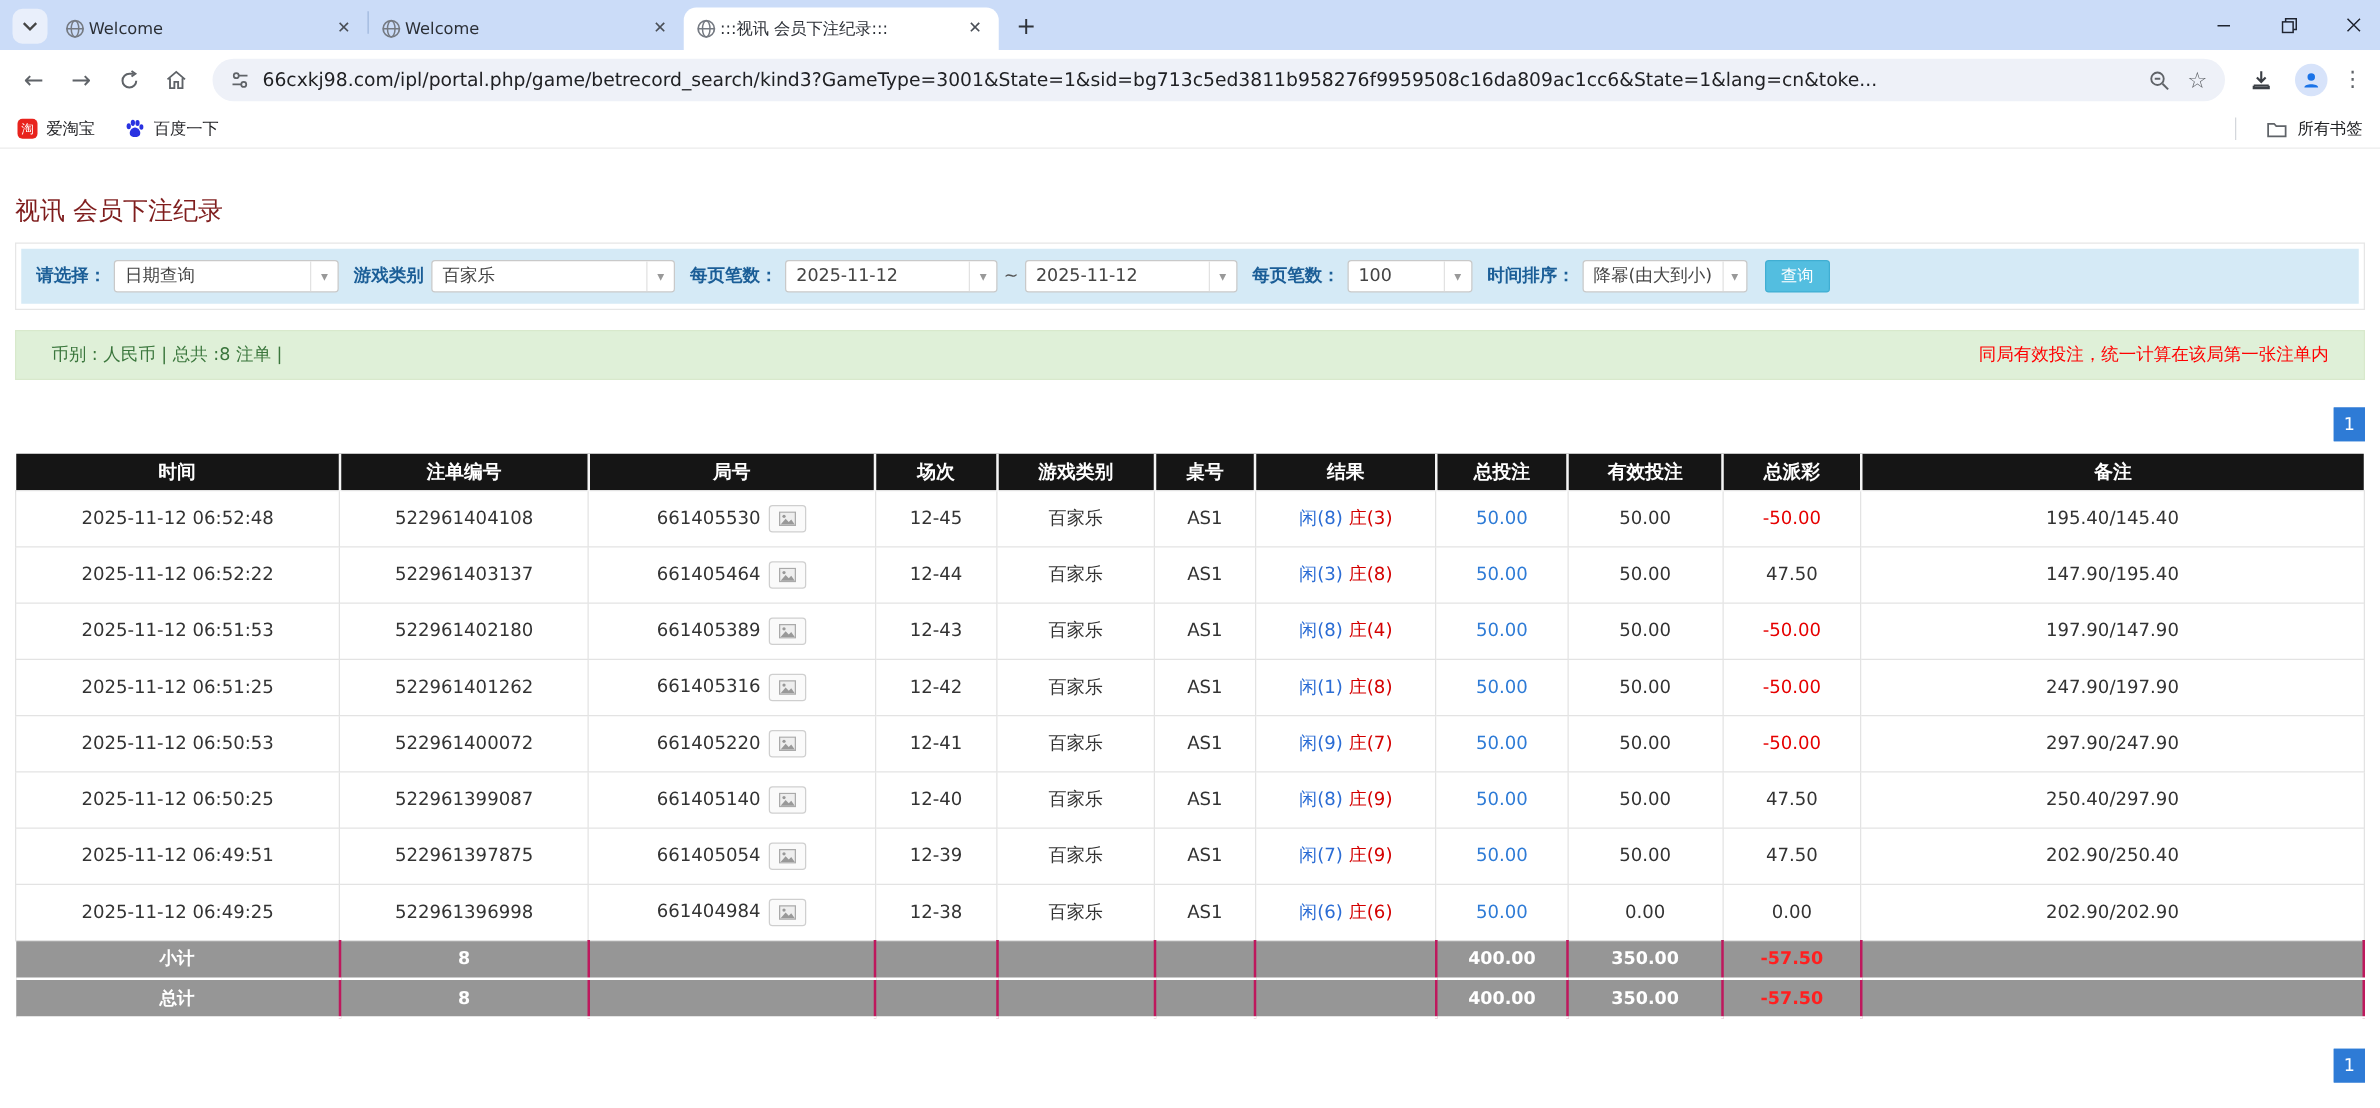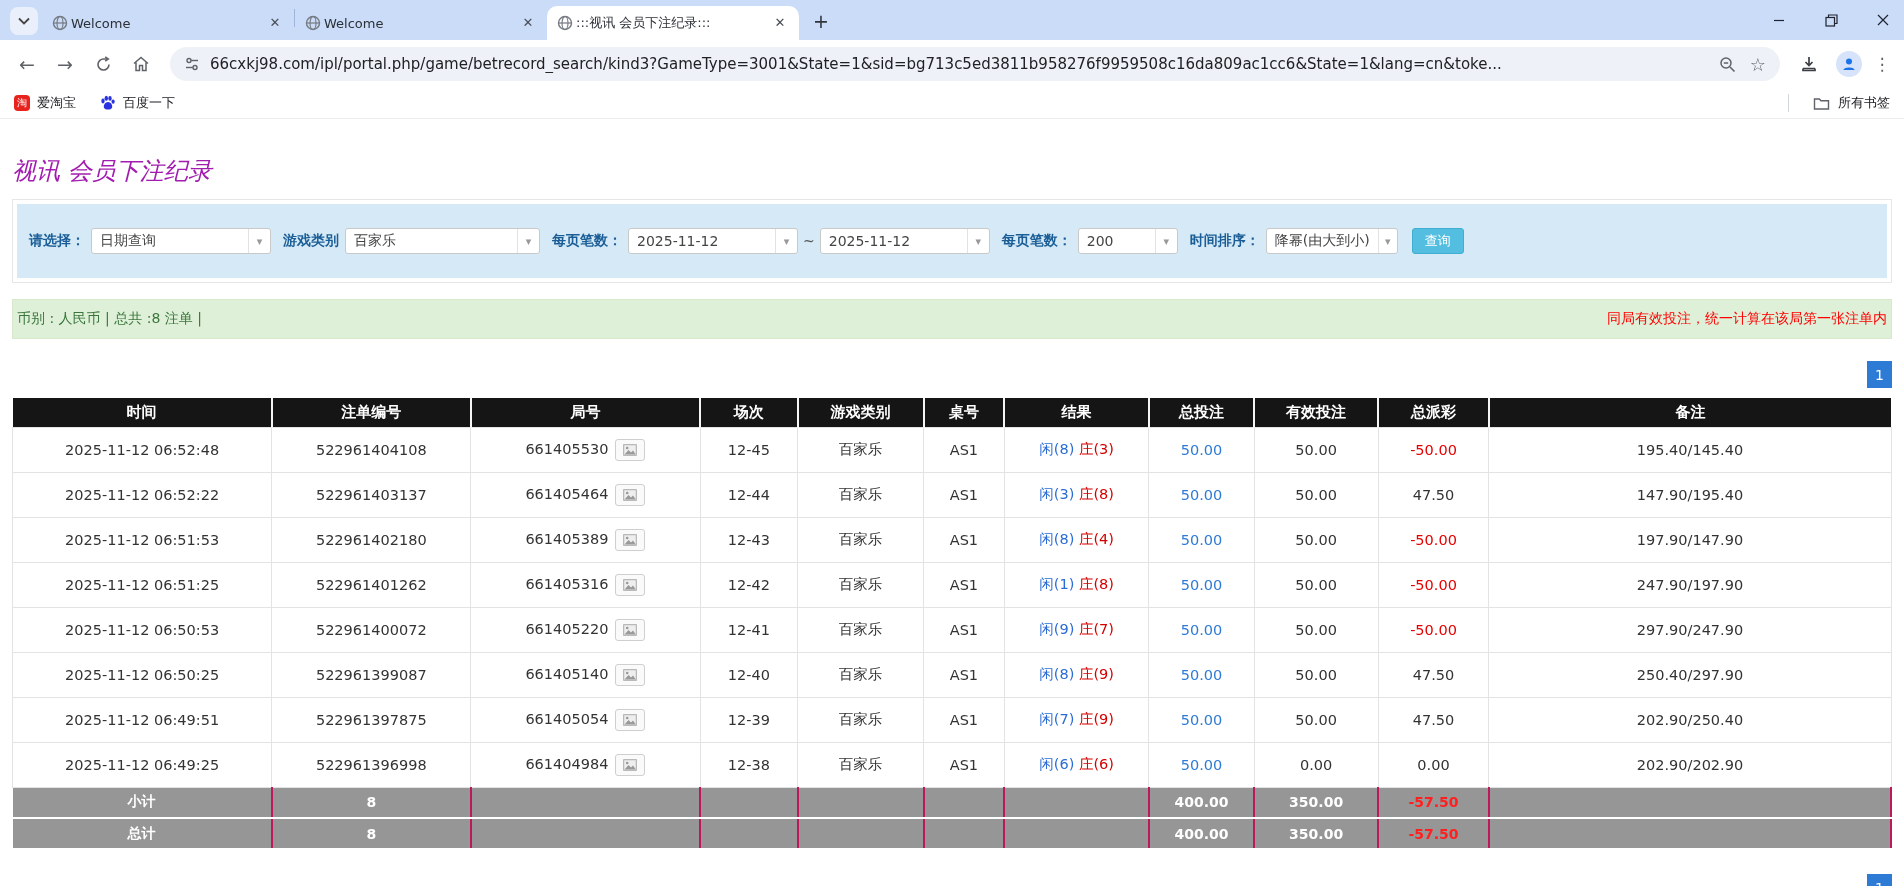--- a/index.html
+++ b/index.html
@@ -37,36 +37,36 @@
     border-bottom:1px solid #ececec; }
   .bm-item { display:flex; align-items:center; gap:7px; font-size:13px; color:#202124; }
   .fav-taobao { width:16px; height:16px; border-radius:4px; background:#e8231d; color:#fff; font-size:10px;
     display:flex; align-items:center; justify-content:center; }
   .bm-spacer { flex:1; }
   .bm-divider { width:1px; height:18px; background:#d4d7dc; }
   .bm-right { display:flex; align-items:center; gap:8px; font-size:13px; color:#202124; }
 
   
   .content { padding:0 12px; }
-  .page-title { font-size:24px; font-weight:400; color:#a21caf; margin:36px 0 12px 0;font-style:italic; }
+  .page-title { font-size:20px; font-weight:400; color:#7f1d1d; margin:36px 0 12px 0; }
 
   .filter-wrap { border:1px solid #e6e6e6; background:#fff; padding:4px; }
-  .filter { background:#d5eaf6; padding:24px 8px; display:flex; align-items:center; }
+  .filter { background:#d5eaf6; padding:9px 8px; display:flex; align-items:center; }
   .f-label { font-size:14px; font-weight:700; color:#1b5e97; margin:0 6px 0 12px; white-space:nowrap; }
   .f-label:first-child { margin-left:4px; }
   .select { height:26px; background:#fff; border:1px solid #c9c9c9; border-radius:3px; display:flex; align-items:center; overflow:hidden; }
   .select .val { flex:1; padding:0 8px; font-size:14px; color:#444; white-space:nowrap; }
   .select .caret { width:22px; height:100%; display:flex; align-items:center; justify-content:center;
     color:#999; font-size:11px; border-left:1px solid #e2e2e2; }
   .w-query{width:180px}.w-game{width:195px}.w-date{width:170px}.w-size{width:100px}.w-sort{width:132px}
   .tilde { margin:0 5px; color:#555; font-size:14px; }
   .search-btn { height:26px; padding:0 12px; margin-left:14px; background:#53bee0; border:1px solid #40aed2;
     border-radius:3px; color:#fff; font-size:13px; display:flex; align-items:center; }
 
-  .summary { margin-top:16px; background:#dff0d8; border:1px solid #d8e9cc; padding:10px 4px;
+  .summary { margin-top:16px; background:#dff0d8; border:1px solid #d8e9cc; padding:10px 28px;
     display:flex; justify-content:space-between; align-items:center; }
   .summary .left { font-size:14px; color:#3a763c; }
   .summary .right { font-size:14px; color:#f00; }
 
   .pager { display:flex; justify-content:flex-end; margin:22px 0 10px 0; }
   .pager.bottom { margin:24px 0 0 0; }
   .page-num { min-width:24px; height:27px; background:#2e7bd6; border:1px solid #2e7bd6; color:#fff;
     font-size:14px; display:flex; align-items:center; justify-content:center; padding:0 7px; }
 
   table.bets { width:100%; border-collapse:collapse; table-layout:fixed; }
@@ -245,21 +245,21 @@
         <span class="caret">▾</span>
       </div>
       <span class="tilde">~</span>
       <div class="select w-date">
         <span class="val">2025-11-12</span>
         <span class="caret">▾</span>
       </div>
 
       <span class="f-label">每页笔数：</span>
       <div class="select w-size">
-        <span class="val">200</span>
+        <span class="val">100</span>
         <span class="caret">▾</span>
       </div>
 
       <span class="f-label">时间排序：</span>
       <div class="select w-sort">
         <span class="val">降幂(由大到小)</span>
         <span class="caret">▾</span>
       </div>
 
       <button class="search-btn">查询</button>

